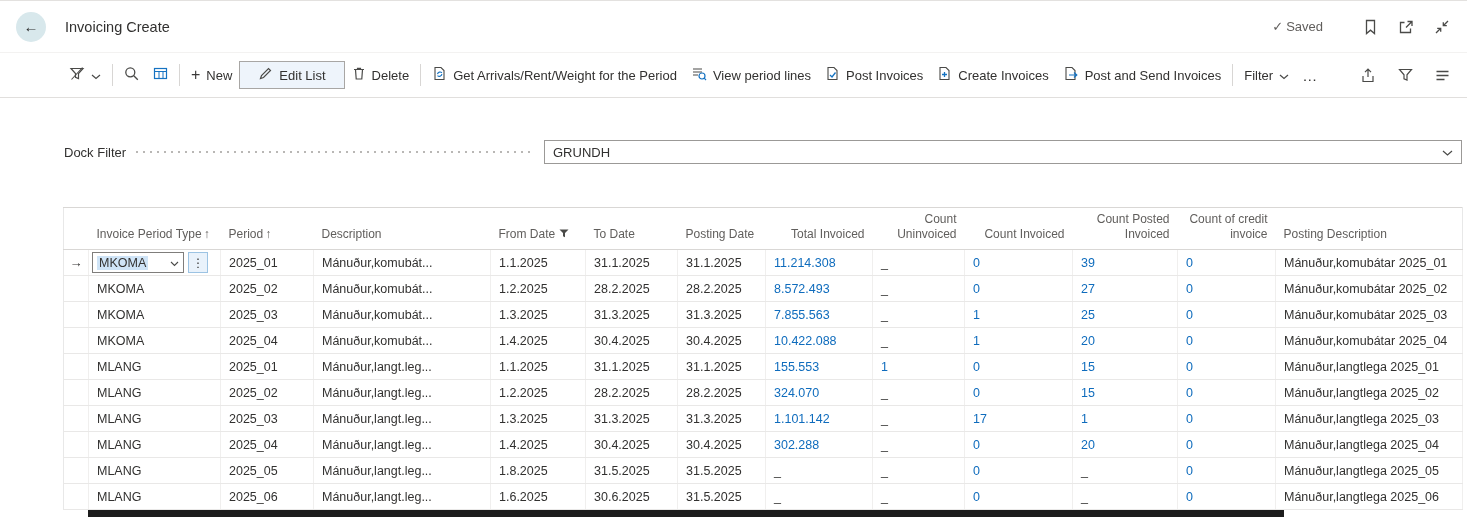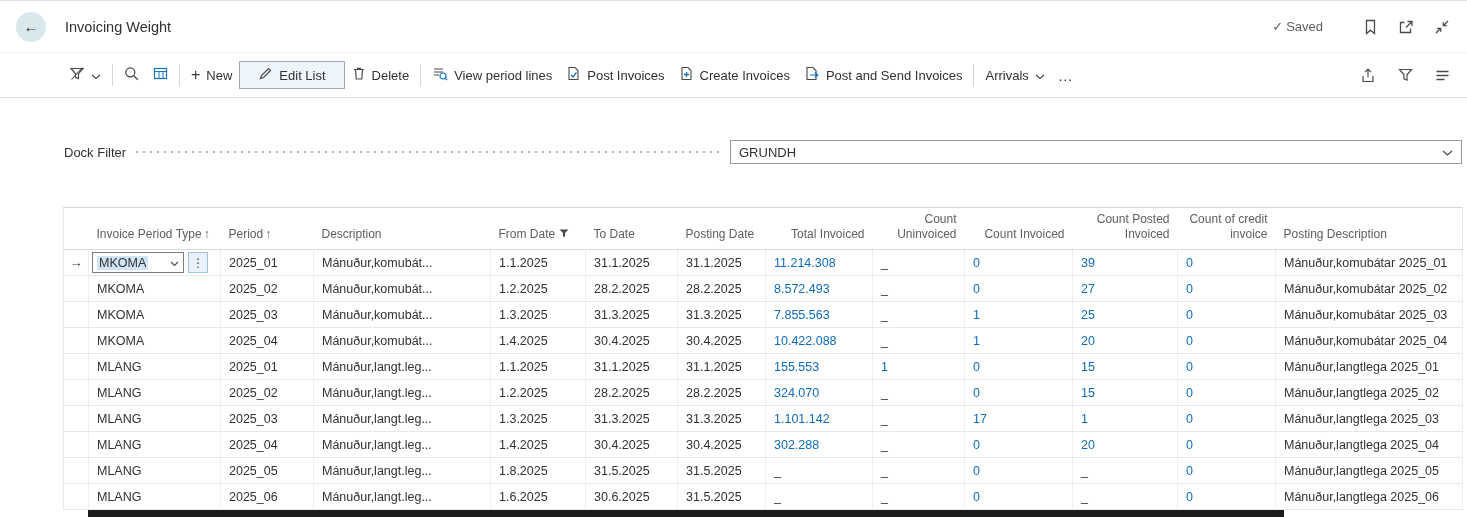--- a/index.html
+++ b/index.html
@@ -20,21 +20,21 @@
   .tb-btn.selected { background:#eef4fb; border:1px solid #a8a6a4; padding:4px 18px; }
   .tb-sep { width:1px; height:22px; background:#d8d6d4; margin:0 4px; flex:0 0 auto; }
   .tb-right { margin-left:auto; display:flex; align-items:center; gap:19px; }
   .plus { font-size:16px; line-height:12px; color:#3b3a39; }
   .more-dots { font-size:15px; letter-spacing:1px; padding:0 6px; cursor:pointer; }
 
   
   .filter-row { display:flex; align-items:center; margin:42px 5px 0 64px; height:24px; }
   .filter-label { font-size:13px; white-space:nowrap; }
   .leader { flex:1; height:2px; margin:0 10px; background:repeating-linear-gradient(to right,#b9b7b5 0 2px,transparent 2px 7px); }
-  .combo { width:732px; height:24px; border:1px solid #9b9997; background:#fff; display:flex; align-items:center; justify-content:space-between; padding:0 8px; font-size:13px; cursor:pointer; flex:0 0 auto; }
+  .combo { width:918px; height:24px; border:1px solid #9b9997; background:#fff; display:flex; align-items:center; justify-content:space-between; padding:0 8px; font-size:13px; cursor:pointer; flex:0 0 auto; }
 
   
   .grid { margin:43px 0 0 63px; width:1399px; }
   table { width:1399px; border-collapse:collapse; table-layout:fixed; border-left:1px solid #e8e8e8; border-right:1px solid #e8e8e8; border-top:1px solid #d9d7d5; }
   thead td { font-size:12px; color:#605e5c; padding:4px 8px 7px 8px; vertical-align:bottom; border-bottom:1px solid #d9d7d5; line-height:1.25; cursor:pointer; }
   thead td.align-right { text-align:right; }
   tbody td { height:26px; font-size:12.5px; padding:0 8px; border-bottom:1px solid #e9e8e7; border-right:1px solid #f0efee; white-space:nowrap; overflow:hidden; cursor:pointer; }
   tbody td.align-right { }
   td.link { color:#0f6cbd; }
   td.blank { color:#3b3a39; }
@@ -50,21 +50,21 @@
 </style>
 </head>
 <body>
 
 <div class="page">
 
   <div class="titlebar">
     <div class="back-btn">
       <span>←</span>
     </div>
-    <div class="page-title">Invoicing Weight</div>
+    <div class="page-title">Invoicing Create</div>
     <div class="titlebar-right">
       <div class="saved">
         <span>✓</span>
         <span>Saved</span>
       </div>
       <span class="hicon">
         <svg width="15" height="16" viewBox="0 0 15 16">
             <path d="M3.5 1.5h8v13l-4-3.3-4 3.3z" fill="none" stroke="#4a4a48" stroke-width="1.3"></path>
           </svg>
       </span>
@@ -130,20 +130,29 @@
       <span>
         <svg width="14" height="15" viewBox="0 0 14 15">
             <path d="M2 3.5h10M5.5 3.5v-1.2h3v1.2M3.5 3.5l.7 9.5h5.6l.7-9.5" fill="none" stroke="#4a4a48" stroke-width="1.2"></path>
           </svg>
       </span>
       <span>Delete</span>
     </div>
     <div class="tb-sep"></div>
     <div class="tb-btn">
       <span>
+        <svg width="15" height="15" viewBox="0 0 15 15">
+            <path d="M3 1.5h6l3 3v9H3z" fill="none" stroke="#4a4a48" stroke-width="1.1"></path>
+            <path d="M5.5 8.2a2.6 2.6 0 0 1 4.4-1.4M9.9 8.2a2.6 2.6 0 0 1-4.4 1.4" fill="none" stroke="#1673c2" stroke-width="1.2"></path>
+          </svg>
+      </span>
+      <span>Get Arrivals/Rent/Weight for the Period</span>
+    </div>
+    <div class="tb-btn">
+      <span>
         <svg width="16" height="15" viewBox="0 0 16 15">
             <path d="M2 3h9M2 6h9M2 9h5" stroke="#4a4a48" stroke-width="1.2"></path>
             <circle cx="11" cy="10" r="3" fill="none" stroke="#1673c2" stroke-width="1.2"></circle>
             <path d="M13.2 12.2L15 14" stroke="#1673c2" stroke-width="1.2"></path>
           </svg>
       </span>
       <span>View period lines</span>
     </div>
     <div class="tb-btn">
       <span>
@@ -167,21 +176,21 @@
       <span>
         <svg width="16" height="15" viewBox="0 0 16 15">
             <path d="M3 1.5h6l3 3v9H3z" fill="none" stroke="#4a4a48" stroke-width="1.1"></path>
             <path d="M6 9h7.5M11 6.5L13.8 9 11 11.5" fill="none" stroke="#1673c2" stroke-width="1.2"></path>
           </svg>
       </span>
       <span>Post and Send Invoices</span>
     </div>
     <div class="tb-sep"></div>
     <div class="tb-btn">
-      <span>Arrivals</span>
+      <span>Filter</span>
       <span>
         <svg width="10" height="6" viewBox="0 0 10 6">
             <path d="M1 1l4 3.5L9 1" fill="none" stroke="#4a4a48" stroke-width="1.2"></path>
           </svg>
       </span>
     </div>
     <div class="more-dots">…</div>
     <div class="tb-right">
       <span class="hicon">
         <svg width="16" height="15" viewBox="0 0 16 15">

